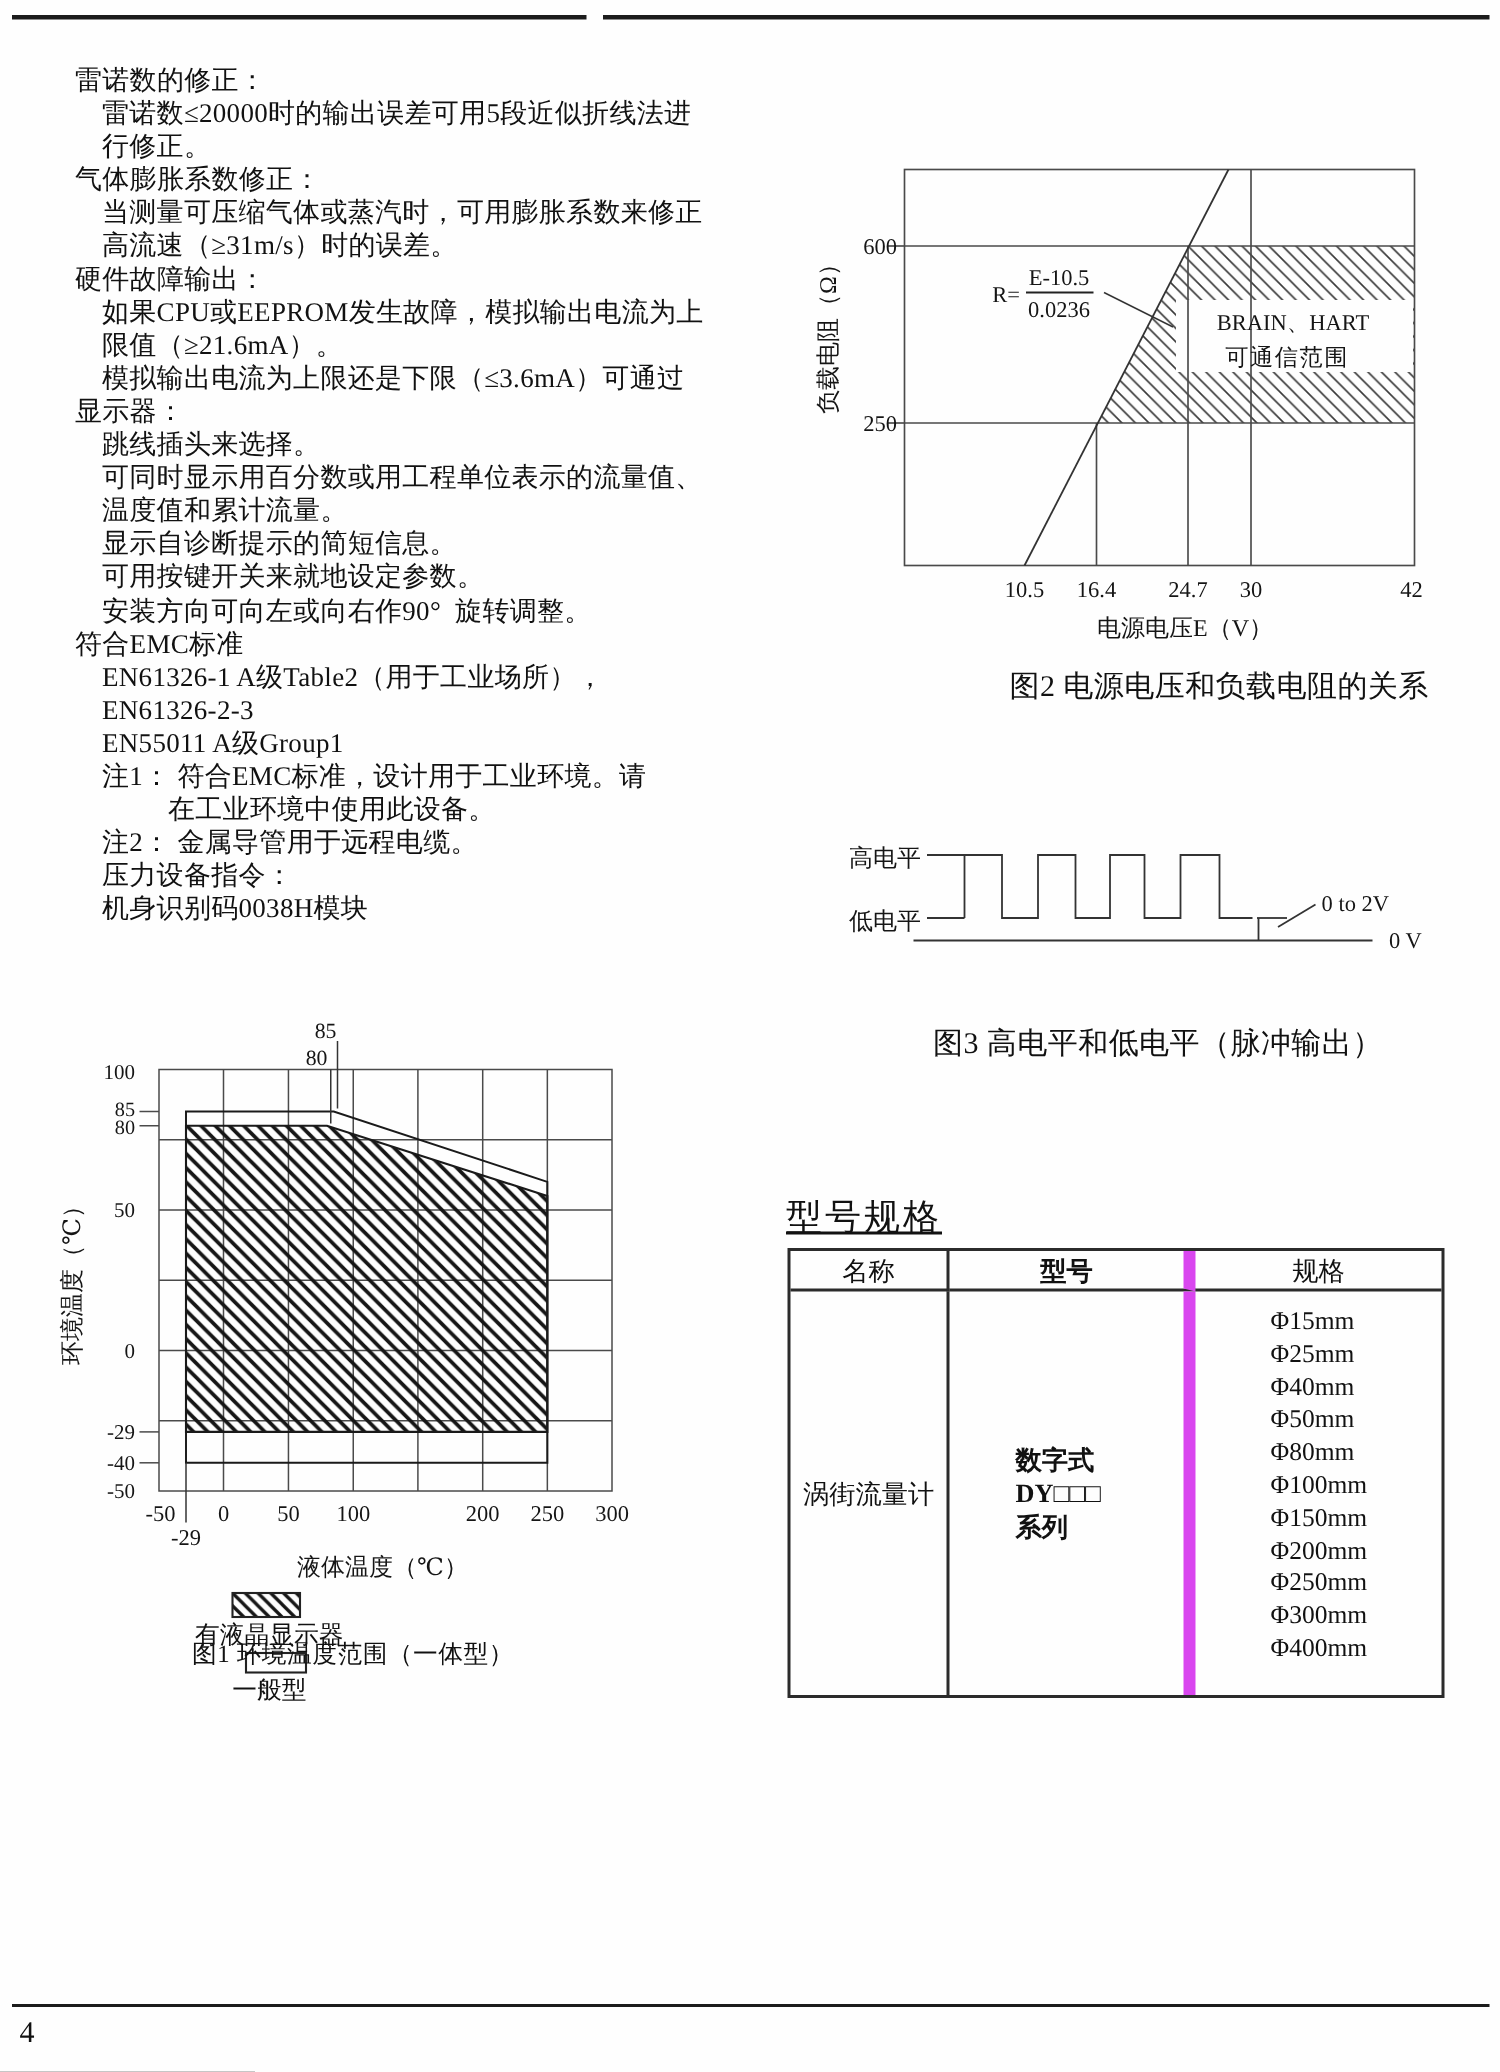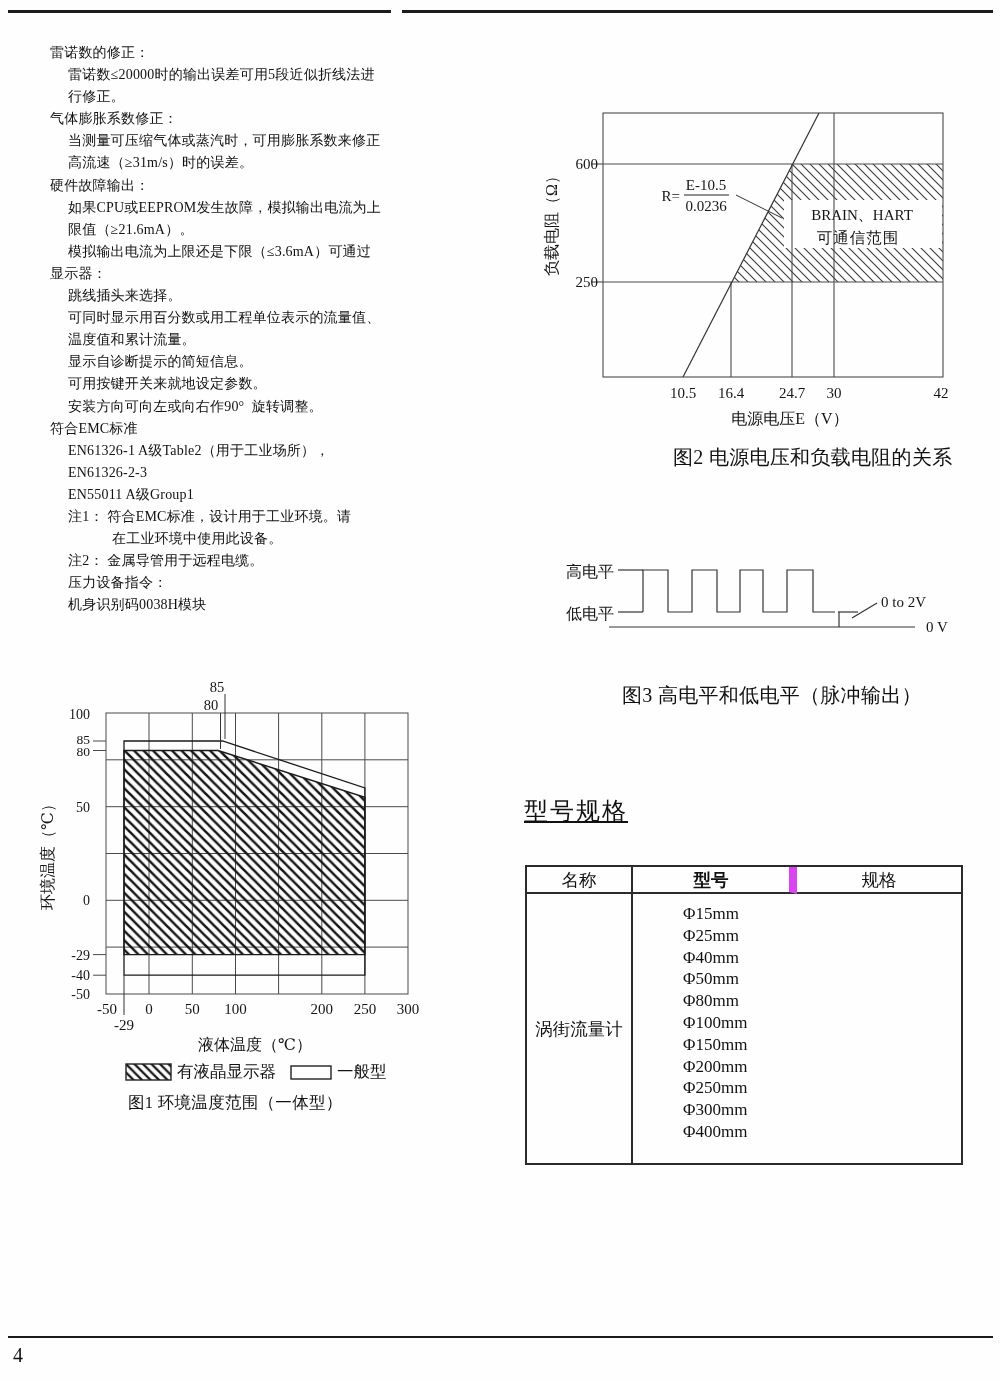--- a/index.html
+++ b/index.html
@@ -2,35 +2,35 @@
 <html><head>
 <meta charset="utf-8">
 <style>
   html,body{margin:0;padding:0;background:#9a9a9a;}
   .page{position:relative;width:1000px;height:1381px;background:#fefefe;overflow:hidden;
         font-family:"Liberation Serif","DejaVu Serif",serif;color:#111;}
   .rule{position:absolute;background:#1c1c1c;}
   .page-number{position:absolute;left:13px;top:1344px;font-size:20px;}
   
   .left-col{position:absolute;left:50px;top:36px;width:475px;padding-top:6px;}
-  .tl{font-size:14px;line-height:22.1px;white-space:pre;letter-spacing:.2px;}
+  .tl{font-size:18px;line-height:22.1px;white-space:pre;letter-spacing:.2px;}
   .ind0{margin-left:0;}
   .ind1{margin-left:18px;}
   .ind2{margin-left:62px;}
   
   .fig-caption{position:absolute;font-size:20px;white-space:nowrap;letter-spacing:.3px;}
   
-  .legend{position:absolute;left:125px;top:1061px;display:flex;align-items:center;font-size:16.5px;}
+  .legend{position:absolute;left:125px;top:1061px;display:flex;align-items:center;font-size:16.5px;flex-direction:column;}
   .legend .lab{margin-left:5px;white-space:nowrap;}
   .legend .sw2{margin-left:14px;}
   
   .spec-title{position:absolute;left:524px;top:795px;font-size:24px;letter-spacing:2px;white-space:nowrap;text-decoration:underline;}
   .spec-table{position:absolute;left:525px;top:832px;width:438px;height:300px;box-sizing:border-box;
               border:2px solid #2b2b2b;display:grid;grid-template-columns:106px 164px 1fr;
-              grid-template-rows:27px 1fr;font-size:17.5px;margin-top:33px;}
+              grid-template-rows:27px 1fr;font-size:17.5px;}
   .spec-table .cell{box-sizing:border-box;}
   .spec-table .hcell{border-bottom:2px solid #2b2b2b;display:flex;align-items:center;justify-content:center;}
   .spec-table .c1{border-right:2px solid #2b2b2b;}
   .spec-table .c2{border-right:8px solid #d946ef;font-weight:bold;}
   .name-cell{display:flex;align-items:center;justify-content:center;}
   .model-cell{display:flex;flex-direction:column;justify-content:center;padding-left:44px;line-height:22.5px;}
   .specs-cell{padding:9px 0 0 50px;line-height:21.8px;font-size:17px;}
   svg{position:absolute;overflow:visible;}
   svg text{font-family:"Liberation Serif","DejaVu Serif",serif;fill:#151515;}
 </style>
@@ -218,20 +218,25 @@
     <span class="lab">一般型</span>
   </div>
   <div class="fig-caption" style="left:128px;top:1092px;font-size:16.5px;">图1  环境温度范围（一体型）</div>
 
   <div class="spec-title">型号规格</div>
   <div class="spec-table">
     <div class="cell hcell c1">名称</div>
     <div class="cell hcell c2">型号</div>
     <div class="cell hcell">规格</div>
     <div class="cell c1 name-cell">涡街流量计</div>
+    <div class="cell c2 model-cell">
+      <div>数字式</div>
+      <div>DY□□□</div>
+      <div>系列</div>
+    </div>
     <div class="cell specs-cell">
         <div>Φ15mm</div>
         <div>Φ25mm</div>
         <div>Φ40mm</div>
         <div>Φ50mm</div>
         <div>Φ80mm</div>
         <div>Φ100mm</div>
         <div>Φ150mm</div>
         <div>Φ200mm</div>
         <div>Φ250mm</div>

